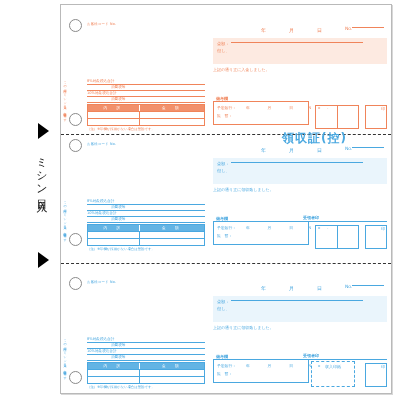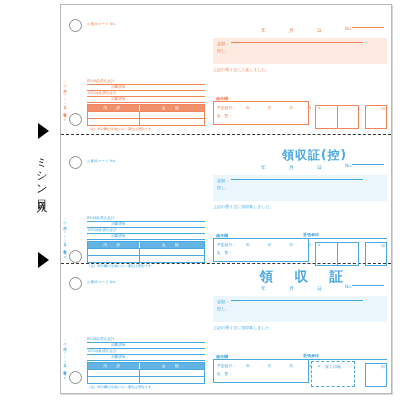--- a/index.html
+++ b/index.html
@@ -33,21 +33,21 @@
   .perf{
     position:absolute;left:0;right:0;height:0;
     border-top:1px dashed #333;
   }
   .perf.p1{top:129px;}
   .perf.p2{top:258px;}
 
   
   .panel{position:absolute;left:0;width:332px;height:129px;}
   .panel.pA{top:0;}
-  .panel.pB{top:137px;text-decoration:underline;}
+  .panel.pB{top:120px;text-decoration:underline;}
   .panel.pC{top:258px;}
 
   .o{color:#f0845a;}   
   .b{color:#4aa8e0;}
 
   
   .hole{
     position:absolute;width:11px;height:11px;border-radius:50%;
     border:1px solid #8a8a8a;background:#fff;
   }
@@ -280,21 +280,20 @@
           <i></i>
         </div>
         <div class="bx" style="right: 6px; top: 100px; width: 22px; height: 24px;"></div>
         <div class="bxlabel" style="right: 8px; top: 101px;">印</div>
       </div>
       <div class="panel pC b">
         <div class="hole" style="left: 8px; top: 14px;"></div>
         <div class="hole" style="left: 8px; top: 108px;"></div>
         <div class="cust" style="top: 17px;">お客様コード No.</div>
         <div class="vmicro">この用紙はミシン目入り3面連続帳票です</div>
-        <div class="title">領　収　証</div>
         <div class="ymd">年　月　日</div>
         <div class="nobox"><span>No.</span><i></i></div>
         <div class="amt b">
           <div class="l1"><span>金額：</span><i></i></div>
           <div class="l2">但し、</div>
         </div>
         <div class="confirm">上記の通り正に領収致しました。</div>
         <div class="lines">
           <div class="lrow">
             <span class="lab">8%対象税込合計</span>

